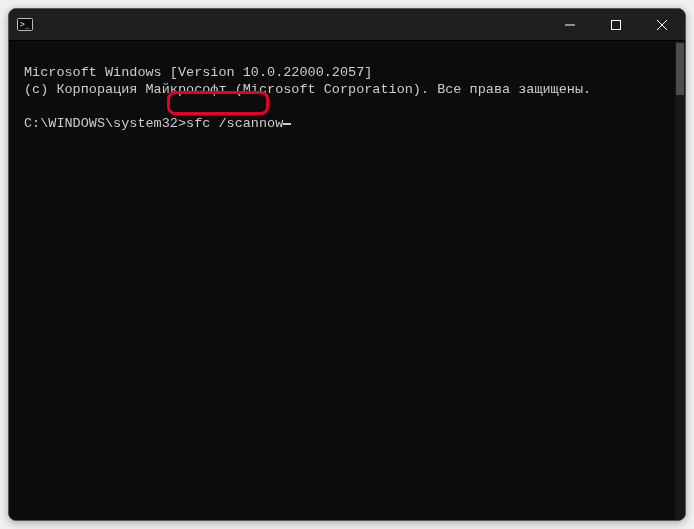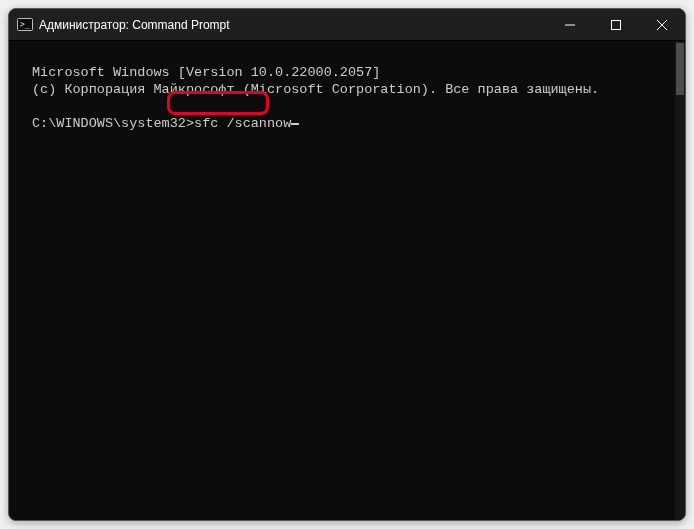--- a/index.html
+++ b/index.html
@@ -61,21 +61,21 @@
   }
   .ctrl svg { display:block; }
   .terminal-body {
     flex: 1;
     position: relative;
     background: #0c0c0c;
   }
   .terminal-content {
     position: absolute;
     left: 0; right: 10px; top: 0; bottom: 0;
-    padding: 6px 23px;
+    padding: 6px 15px;
     color: #cccccc;
     font-family: Consolas, "Courier New", monospace;
     font-size: 13.5px;
     line-height: 17px;
     white-space: pre;
     overflow: hidden;
   }
   .scrollbar {
     position: absolute;
     right: 0; top: 0; bottom: 0;
@@ -109,21 +109,20 @@
 
 <div class="window">
 
   <div class="titlebar">
     <span class="app-icon">
       <svg width="16" height="16" viewBox="0 0 16 16">
         <rect x="0.5" y="1.5" width="15" height="12" rx="1" fill="#0c0c0c" stroke="#bbb" stroke-width="1"></rect>
         <text x="3" y="10" font-size="8" font-family="Consolas,monospace" fill="#ddd">&gt;_</text>
       </svg>
     </span>
-    <span class="title-text">Администратор: Command Prompt</span>
     <span class="spacer"></span>
     <div class="controls">
       <div class="ctrl">
         <svg width="10" height="10" viewBox="0 0 10 10">
             <line x1="0" y1="5" x2="10" y2="5" stroke="#fff" stroke-width="1"></line>
           </svg>
       </div>
       <div class="ctrl">
         <svg width="10" height="10" viewBox="0 0 10 10">
             <rect x="0.5" y="0.5" width="9" height="9" fill="none" stroke="#fff" stroke-width="1"></rect>

